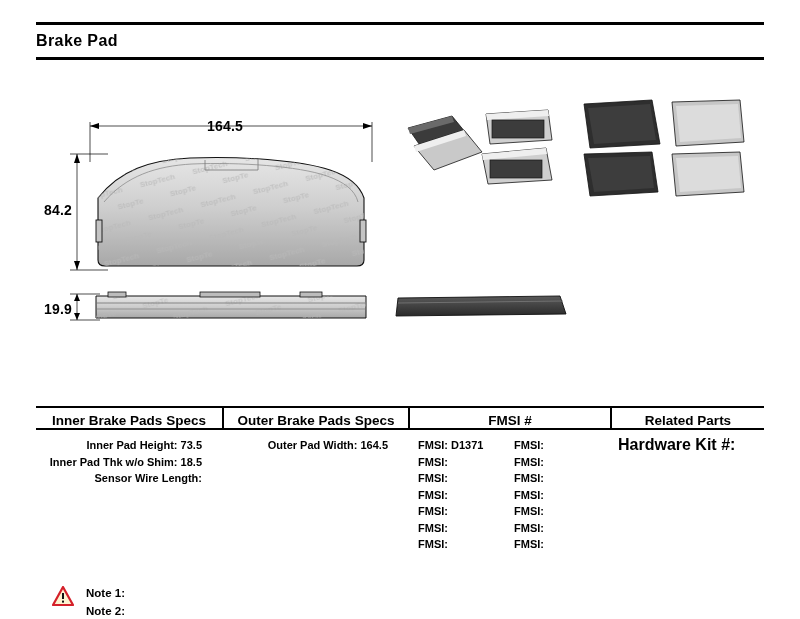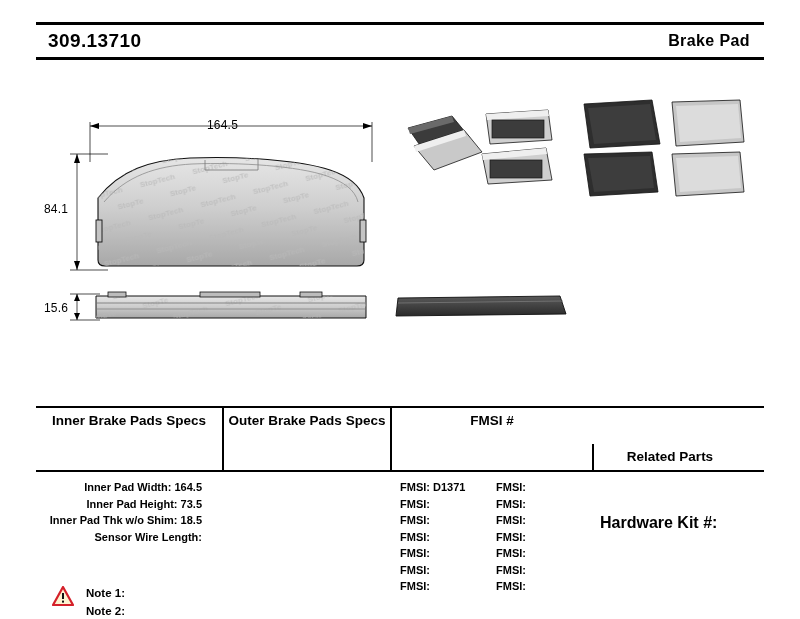--- a/index.html
+++ b/index.html
@@ -47,22 +47,22 @@
   .drawing {
     position: absolute;
     left: 0;
     top: 70px;
     width: 800px;
     height: 310px;
   }
 
   .dim-label {
     position: absolute;
-    font-size: 12px;
-    font-weight: normal;
+    font-size: 14px;
+    font-weight: bold;
     letter-spacing: 0.2px;
   }
 
   
   .tables {
     position: absolute;
     left: 36px;
     top: 406px;
     width: 728px;
   }
@@ -75,29 +75,29 @@
     border-bottom: 2px solid #000;
   }
   .col {
     box-sizing: border-box;
     position: relative;
   }
   .col + .col {
     border-left: 2px solid #000;
   }
   .c1 { width: 186px; }
-  .c2 { width: 168px; }
+  .c2 { width: 186px; }
   .c3 { width: 202px; }
-  .c4 { width: 154px; margin-top: 36px; }
+  .c4 { width: 154px; }
 
   .tbl-head .col {
     text-align: center;
     font-size: 13.5px;
     font-weight: bold;
-    padding: 5px 0 6px 0;
+    padding: 5px 0 0 0;
   }
   .tbl-body .col {
     padding-top: 7px;
     padding-bottom: 6px;
     min-height: 120px;
   }
   .tbl-body .col + .col { border-left: none; }
 
   .spec-line {
     font-size: 11px;
@@ -148,21 +148,20 @@
     font-size: 11.5px;
     font-weight: bold;
     line-height: 18px;
     white-space: nowrap;
   }
 </style>
 </head>
 <body>
 
 <div class="header">
-  <div class="part-no">309.13710</div>
   <div class="doc-title">Brake Pad</div>
 </div>
 
 <div class="drawing">
 
   <svg width="800" height="310" viewBox="0 0 800 310">
     <defs>
       <pattern id="pd" width="54" height="34" patternUnits="userSpaceOnUse" patternTransform="rotate(-14)">
         <text x="0" y="12" font-family="Liberation Sans, sans-serif" font-size="8" fill="#b9b9b9" font-weight="bold">StopTech</text>
         <text x="27" y="28" font-family="Liberation Sans, sans-serif" font-size="8" fill="#b9b9b9" font-weight="bold">StopTech</text>
@@ -268,43 +267,43 @@
       <path d="M672,32 L740,30 L744,72 L676,76 Z" fill="#c6c6c6" stroke="#111" stroke-width="0.8"></path>
       <path d="M676,36 L738,34 L741,68 L680,72 Z" fill="#dcdcdc" stroke="none"></path>
       <path d="M584,84 L652,82 L658,122 L590,126 Z" fill="#2e2e2e" stroke="#111" stroke-width="0.8"></path>
       <path d="M588,88 L650,86 L654,118 L594,122 Z" fill="#3d3d3d" stroke="none"></path>
       <path d="M672,84 L740,82 L744,122 L676,126 Z" fill="#c6c6c6" stroke="#111" stroke-width="0.8"></path>
       <path d="M676,88 L738,86 L741,118 L680,122 Z" fill="#dcdcdc" stroke="none"></path>
     </g>
   </svg>
 
   <div class="dim-label" style="left:207px; top:48px;">164.5</div>
-  <div class="dim-label" style="left:44px; top:132px;">84.1</div>
-  <div class="dim-label" style="left:44px; top:231px;">15.6</div>
+  <div class="dim-label" style="left:44px; top:132px;">84.2</div>
+  <div class="dim-label" style="left:44px; top:231px;">19.9</div>
 </div>
 
 <div class="tables">
 
   <div class="tbl-row tbl-head">
     <div class="col c1">Inner Brake Pads Specs</div>
     <div class="col c2">Outer Brake Pads Specs</div>
     <div class="col c3">FMSI #</div>
     <div class="col c4">Related Parts</div>
   </div>
 
   <div class="tbl-row tbl-body">
 
     <div class="col c1">
-      <div class="spec-line">Inner Pad Width: 164.5</div>
       <div class="spec-line">Inner Pad Height: 73.5</div>
       <div class="spec-line">Inner Pad Thk w/o Shim: 18.5</div>
       <div class="spec-line">Sensor Wire Length:</div>
     </div>
 
     <div class="col c2">
+      <div class="spec-line">Outer Pad Width: 164.5</div>
     </div>
 
     <div class="col c3">
       <div class="fmsi-grid">
         <div class="fmsi-col">
           <div class="fmsi-line">FMSI:  D1371</div>
           <div class="fmsi-line">FMSI:</div>
           <div class="fmsi-line">FMSI:</div>
           <div class="fmsi-line">FMSI:</div>
           <div class="fmsi-line">FMSI:</div>

